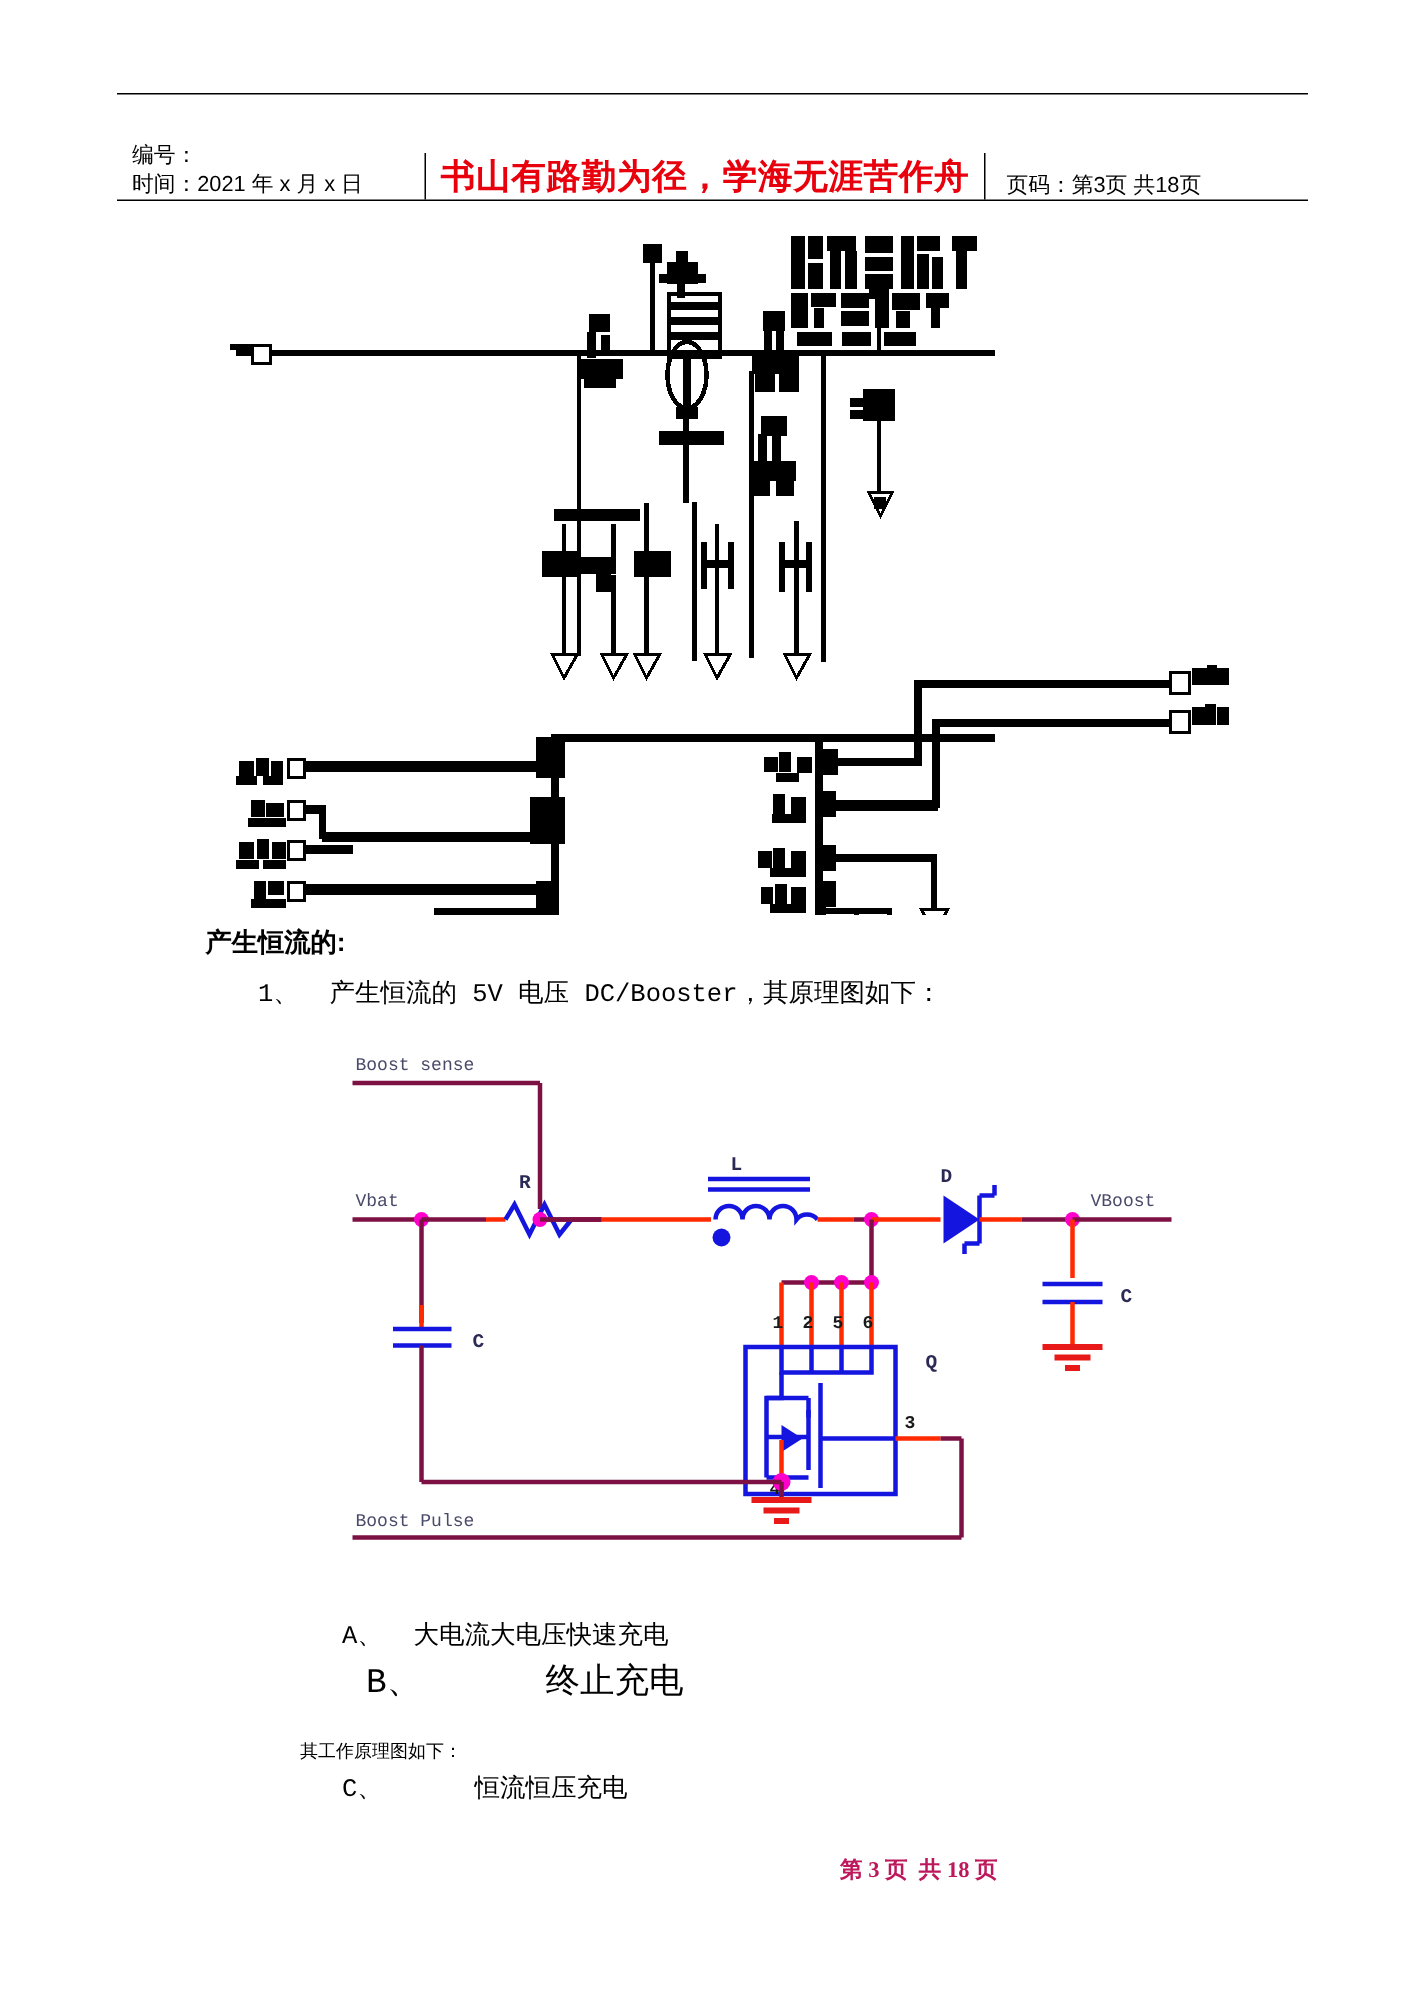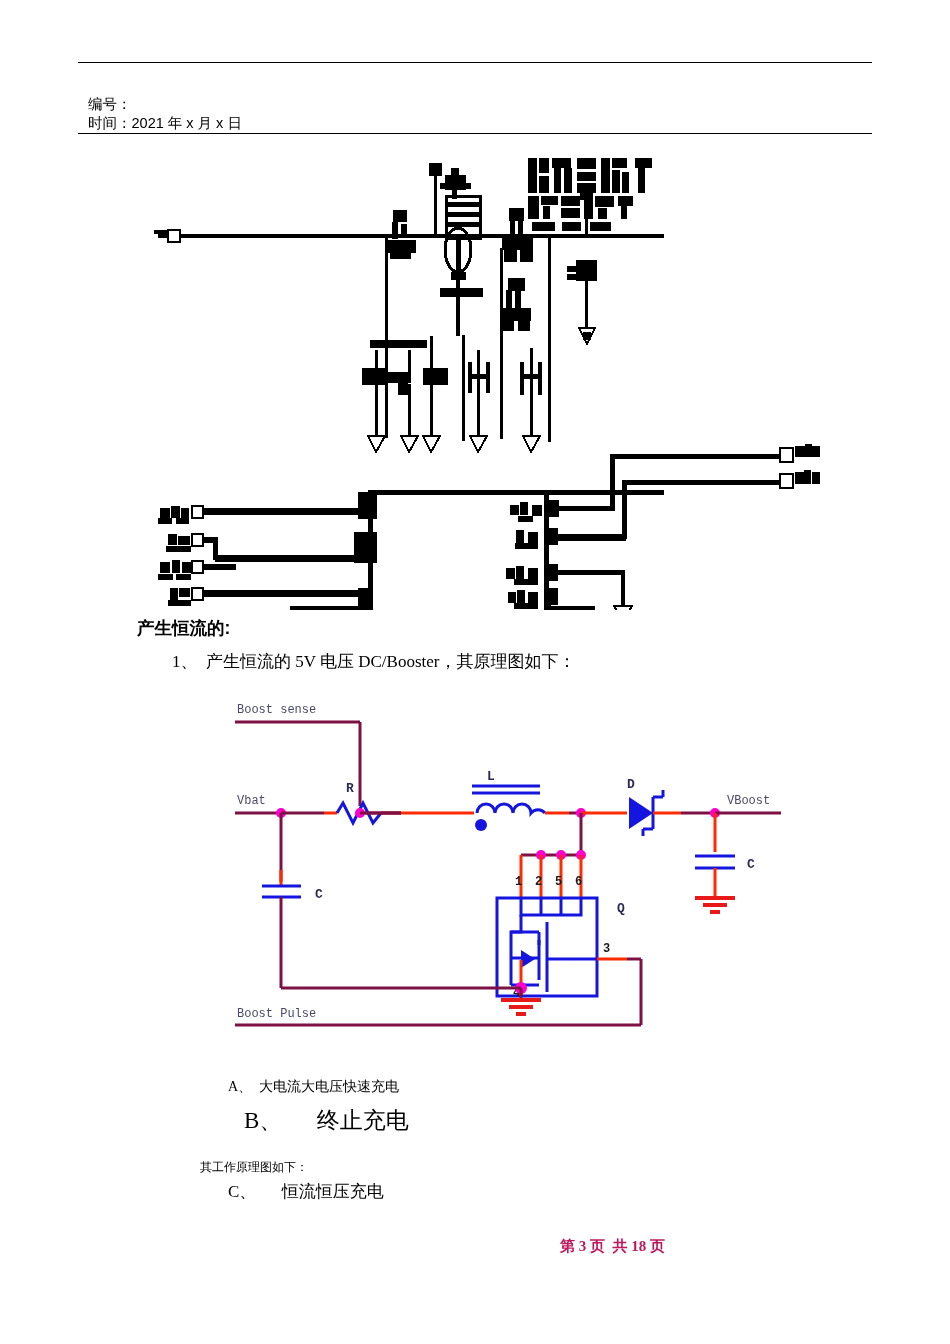--- a/index.html
+++ b/index.html
@@ -29,25 +29,25 @@
   }
   .hdr-right{width:215px;padding-left:14px;}
   .hdr-right span{font-family:"Liberation Sans",sans-serif;font-size:14.5px;white-space:nowrap;}
   .sm{font-size:12.5px;}
 
   
   .sch1{position:absolute;left:140px;top:150px;width:680px;height:460px;}
   .sch1 svg{display:block;}
 
   
-  .txt{position:absolute;font-family:Liberation Serif, serif;color:#000;white-space:pre;}
+  .txt{position:absolute;font-family:Liberation Mono, monospace;color:#000;white-space:pre;}
   .t-head{left:137px;top:616px;font-size:17.5px;font-weight:bold;font-family:"Liberation Sans",sans-serif;}
   .t-1{left:172px;top:650px;font-size:17px;}
   .t-2{left:172px;top:1050px;font-size:17px;}
-  .t-a{left:228px;top:1078px;font-size:14px;}
+  .t-a{left:228px;top:1078px;font-size:17px;}
   .t-b{left:244px;top:1105px;font-size:23px;text-align:right;}
   .t-c{left:228px;top:1132px;font-size:17px;margin-top:48px;}
   .t-d{left:200px;top:1159px;font-size:12px;}
 
   
   .sch2{position:absolute;left:229px;top:676px;width:570px;height:340px;margin-top:24px;}
   .sch2 svg{display:block;}
 
   
   .ftr{position:absolute;left:560px;top:1237px;color:#be185d;
@@ -55,20 +55,26 @@
 </style>
 </head>
 <body>
 
 <div class="page">
 
   <div class="hdr">
     <div class="hdr-cell hdr-left">
       <div>编号：</div>
       <div><span>时间：</span><span>2021 年 x 月 x 日</span></div>
+    </div>
+    <div class="hdr-cell hdr-mid">
+      <span>书山有路勤为径，学海无涯苦作舟</span>
+    </div>
+    <div class="hdr-cell hdr-right">
+      <span><span>页码：</span><span>第</span><span class="sm">3</span><span>页</span>&nbsp;<span>共</span><span class="sm">18</span><span>页</span></span>
     </div>
   </div>
 
   <div class="sch1">
     <svg width="680" height="460" viewBox="0 0 680 460" xmlns="http://www.w3.org/2000/svg">
       <g stroke="#000" fill="#000" shape-rendering="crispEdges">
 
         <rect x="40" y="84" width="385" height="3"></rect>
         <rect x="14" y="80" width="14" height="3"></rect>
         <rect x="18" y="84" width="10" height="3"></rect>

